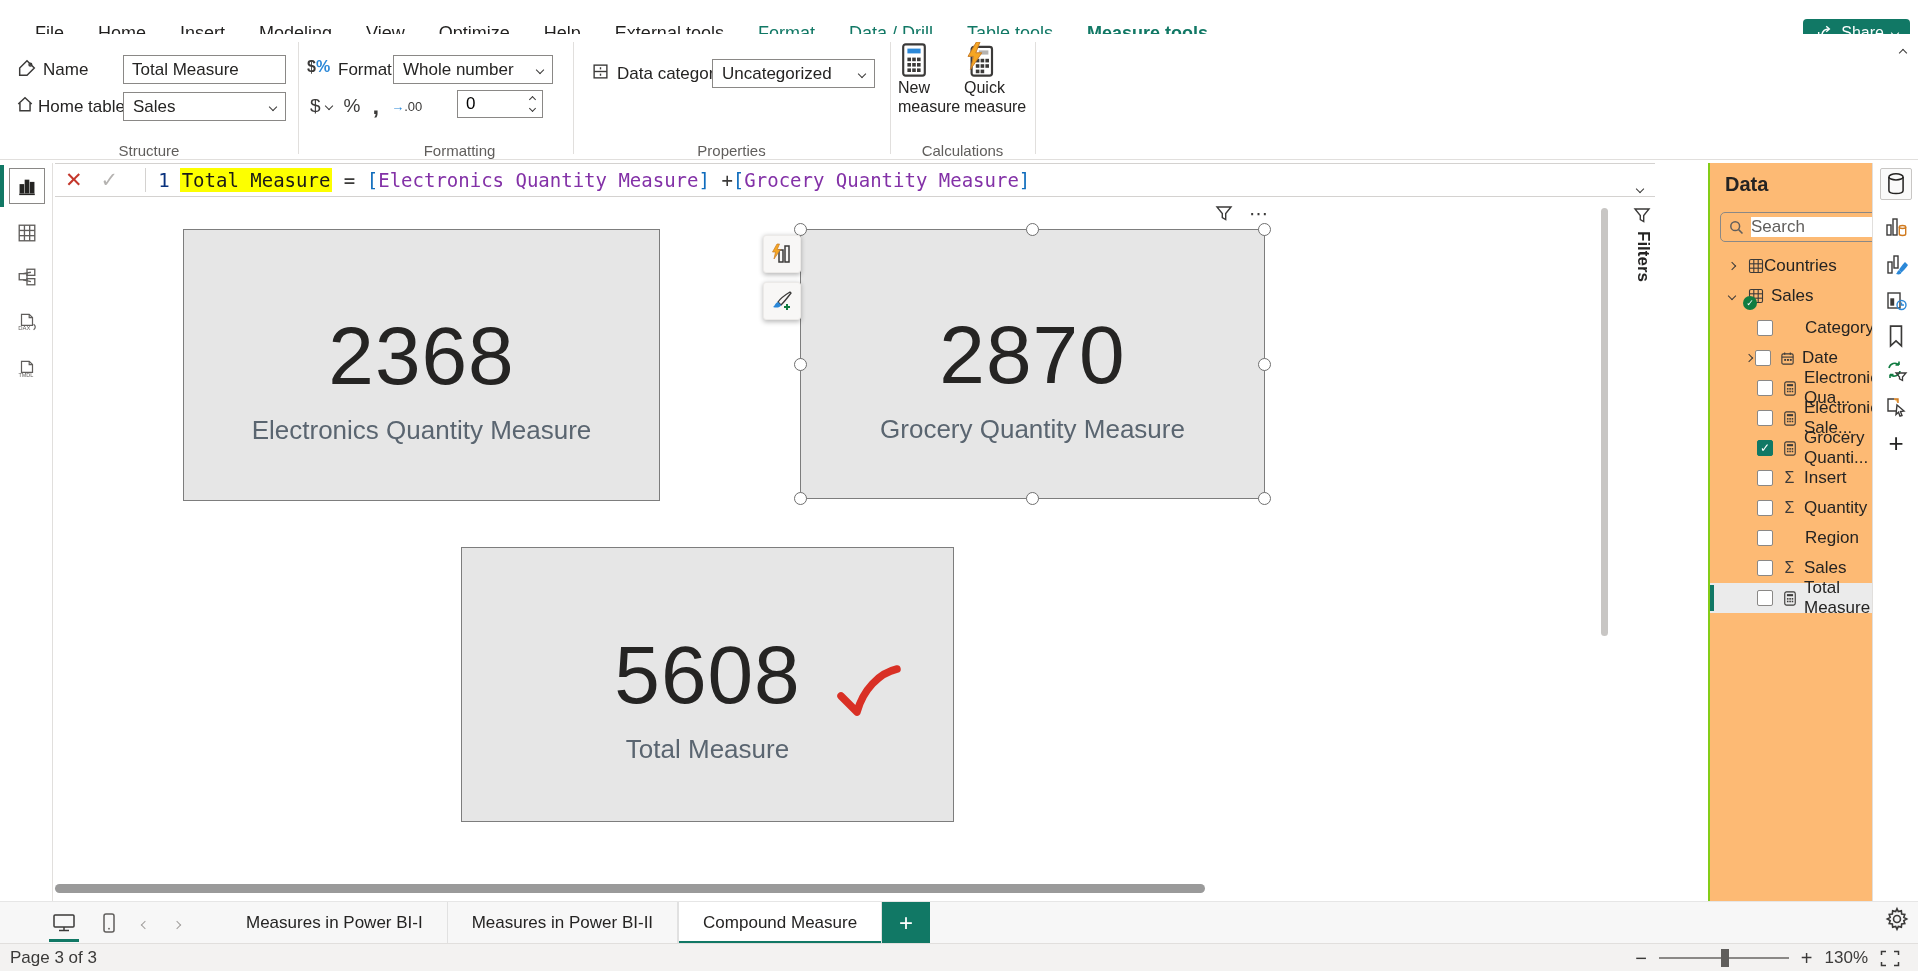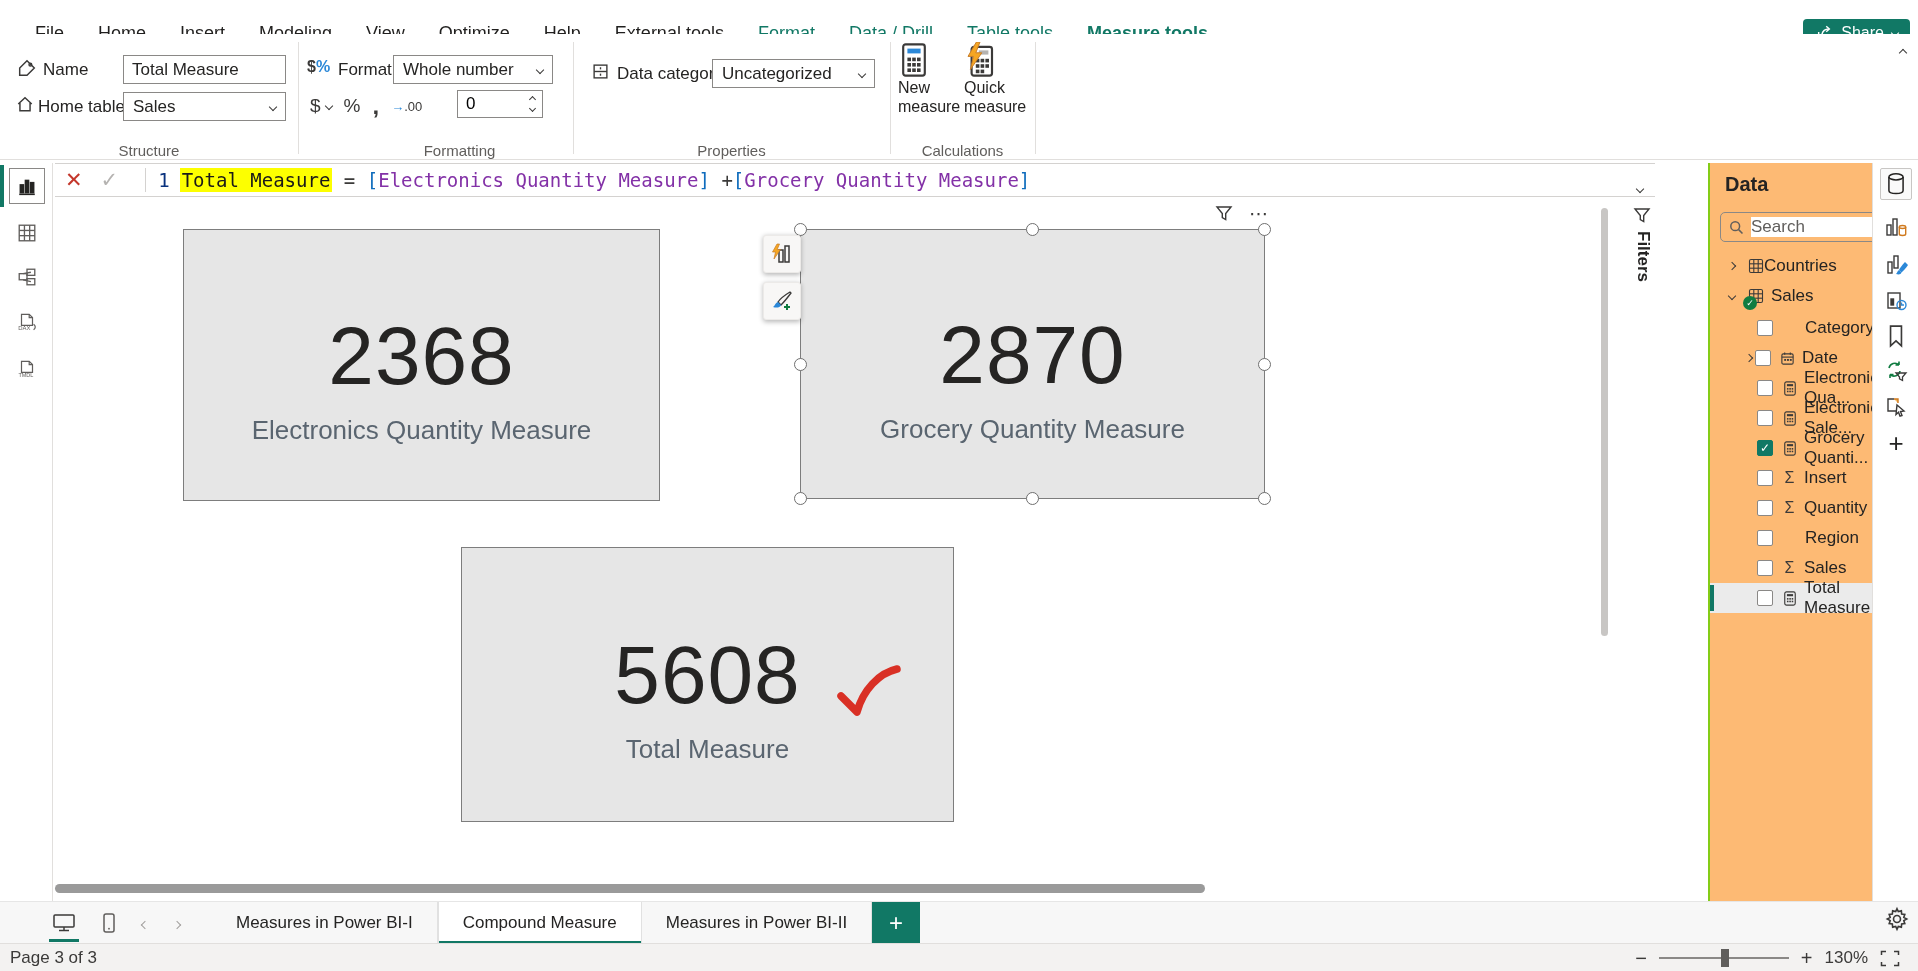--- a/index.html
+++ b/index.html
@@ -94,21 +94,21 @@
 
   
   .right-strip { position:absolute; left:1872px; top:163px; width:46px; height:738px; background:#fff; border-left:1px solid #e1dfdd; }
   .rs-item { position:absolute; left:7px; width:32px; height:32px; display:flex; align-items:center; justify-content:center; cursor:pointer; color:#3b3a39; }
   .rs-item.sel { border:1px solid #c8c6c4; border-radius:2px; background:#fafafa; }
 
   
   .tabbar { position:absolute; left:0; top:901px; width:1918px; height:42px; background:#f7f7f7; border-top:1px solid #e6e6e6; }
   .view-icons { position:absolute; left:52px; top:0; height:42px; display:flex; align-items:center; gap:26px; color:#3b3a39; }
   .nav-arrow { color:#c8c6c4; cursor:pointer; }
-  .tabs { position:absolute; left:212px; top:0; height:42px; display:flex;align-items:flex-end; }
+  .tabs { position:absolute; left:222px; top:0; height:42px; display:flex;align-items:flex-end; }
   .tab { height:42px; display:flex; align-items:center; justify-content:center; padding:0 24px; font-size:17px; color:#252423; border-right:1px solid #e1e1e1; cursor:pointer; white-space:nowrap; }
   .tab.active { background:#fff; border-left:1px solid #e1e1e1; box-shadow:inset 0 -3px 0 #117865; }
   .tab-add { width:48px; height:42px; background:#117865; color:#fff; font-size:24px; display:flex; align-items:center; justify-content:center; border:none; cursor:pointer; }
   .gear { position:absolute; left:1884px; top:906px; cursor:pointer; color:#3b3a39; }
 
   
   .statusbar { position:absolute; left:0; top:943px; width:1918px; height:28px; background:#f3f2f1; border-top:1px solid #e1dfdd; font-size:17px; color:#3b3a39; }
   .page-info { position:absolute; left:10px; top:4px; }
   .zoom-cluster { position:absolute; right:18px; top:0; height:28px; display:flex; align-items:center; gap:12px; }
   .zoom-track { position:relative; width:130px; height:2px; background:#8a8886; }
@@ -644,22 +644,22 @@
         <svg width="14" height="22" viewBox="0 0 14 22" fill="none" stroke="#605e5c" stroke-width="1.5">
             <rect x="2" y="2" width="10" height="18" rx="2"></rect>
             <circle cx="7" cy="16.7" r="0.9" fill="#605e5c" stroke="none"></circle>
           </svg>
       </span>
       <span class="nav-arrow"><span class="chev sm left gray"></span></span>
       <span class="nav-arrow"><span class="chev sm right gray"></span></span>
     </div>
     <div class="tabs">
       <div class="tab">Measures in Power BI-I</div>
+      <div class="tab">Measures in Power BI-II</div>
       <div class="tab active">Compound Measure</div>
-      <div class="tab">Measures in Power BI-II</div>
       <button class="tab-add">+</button>
     </div>
   </div>
   <span class="gear">
     <svg width="26" height="26" viewBox="0 0 24 24" fill="none" stroke="#3b3a39" stroke-width="1.5">
         <circle cx="12" cy="12" r="3.2"></circle>
         <path d="M12 2.5 L13.2 5.2 L16 4.5 L16.3 7.4 L19.2 7.7 L18.3 10.5 L21 12 L18.3 13.5 L19.2 16.3 L16.3 16.6 L16 19.5 L13.2 18.8 L12 21.5 L10.8 18.8 L8 19.5 L7.7 16.6 L4.8 16.3 L5.7 13.5 L3 12 L5.7 10.5 L4.8 7.7 L7.7 7.4 L8 4.5 L10.8 5.2 Z"></path>
       </svg>
   </span>
 

